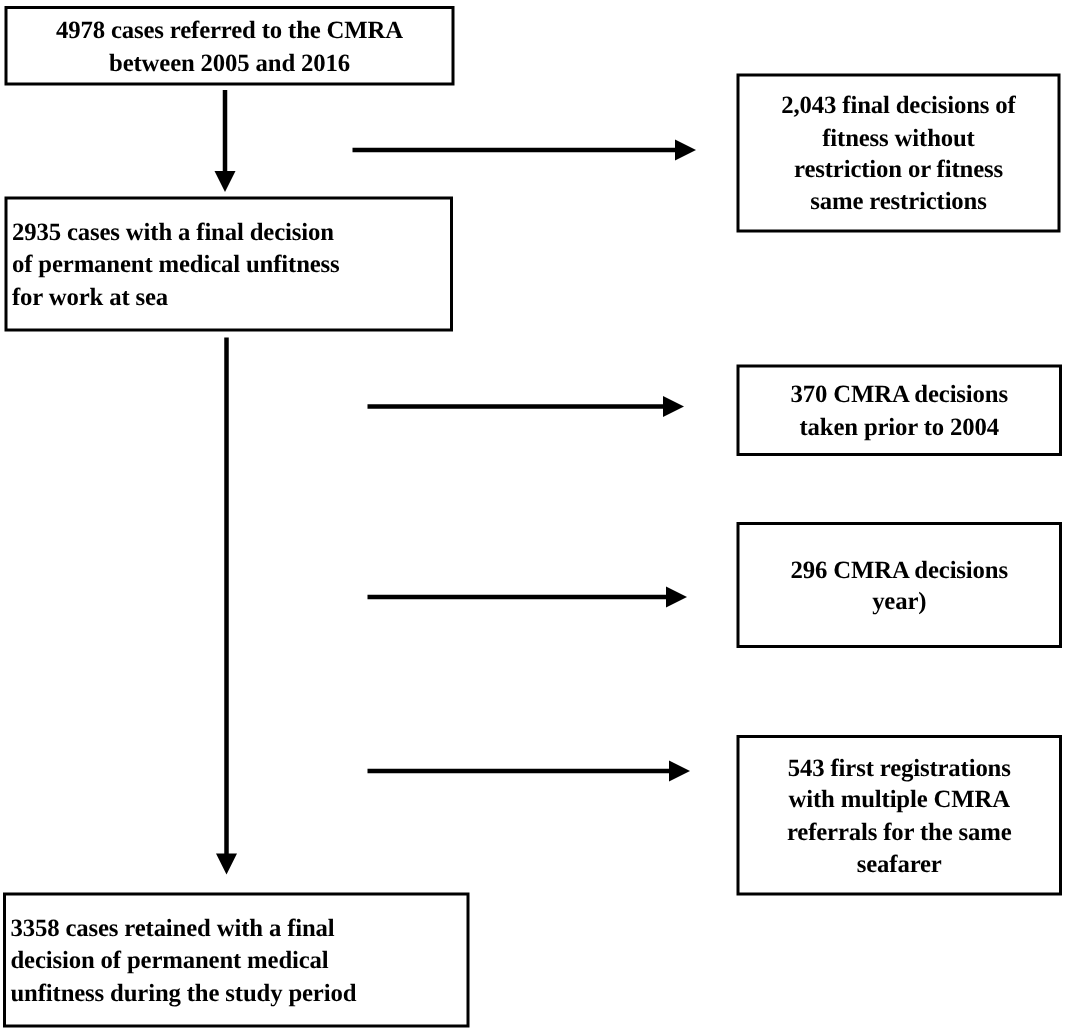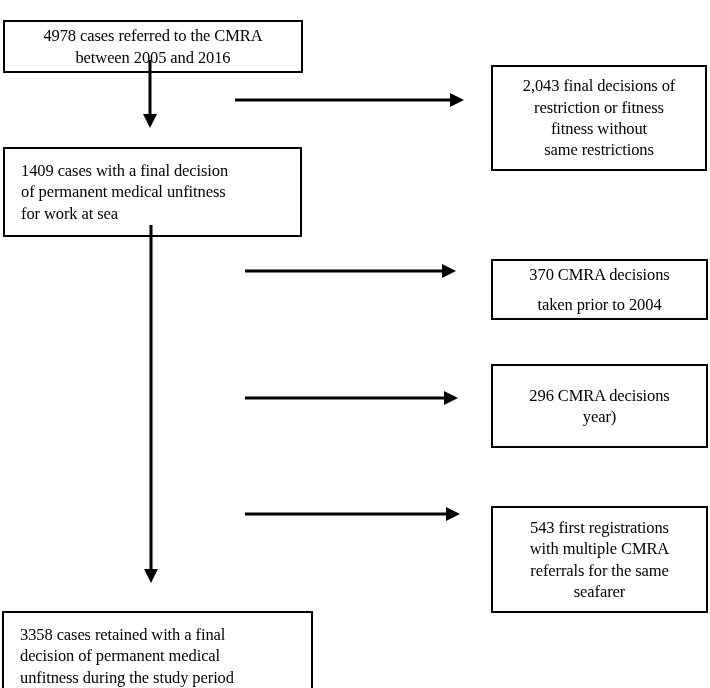--- a/index.html
+++ b/index.html
@@ -14,29 +14,28 @@
     background: #ffffff;
     font-family: "Liberation Serif", "DejaVu Serif", serif;
     overflow: hidden;
   }
   .node {
     position: absolute;
     box-sizing: border-box;
     background: #ffffff;
     border: 2.5px solid #000000;
     color: #000000;
-    font-weight: normal;
+    font-weight: bold;
     font-size: 16.5px;
     line-height: 1.30;
     display: flex;
     flex-direction: column;
     justify-content: center;
-    padding: 3px 16px;
+    padding: 3px 3px;
     letter-spacing: -0.1px;
-    margin-top: 16px;
   }
   .node.center { text-align: center; align-items: center; }
   .node.left   { text-align: left;   align-items: flex-start; }
   .node .line { display: block; white-space: nowrap; }
 
   
   .arrow-h, .arrow-v {
     position: absolute;
   }
   .arrow-h .shaft {
@@ -80,33 +79,33 @@
 <body>
 
 <div id="canvas">
 
   <div class="node center" style="left:3px; top:4px; width:300px; height:53px;">
     <span class="line">4978 cases referred to the CMRA</span>
     <span class="line">between 2005 and 2016</span>
   </div>
 
   <div class="node left" style="left:3px; top:131px; width:299px; height:90px;">
-    <span class="line">1409 cases with a final decision</span>
+    <span class="line">2935 cases with a final decision</span>
     <span class="line">of permanent medical unfitness</span>
     <span class="line">for work at sea</span>
   </div>
 
   <div class="node center" style="left:491px; top:49px; width:216px; height:106px;">
     <span class="line">2,043 final decisions of</span>
+    <span class="line">fitness without</span>
     <span class="line">restriction or fitness</span>
-    <span class="line">fitness without</span>
     <span class="line">same restrictions</span>
   </div>
 
-  <div class="node center" style="left:491px; top:243px; width:217px; height:61px;justify-content:space-between;">
+  <div class="node center" style="left:491px; top:243px; width:217px; height:61px;">
     <span class="line">370 CMRA decisions</span>
     <span class="line">taken prior to 2004</span>
   </div>
 
   <div class="node center" style="left:491px; top:348px; width:217px; height:84px;">
     <span class="line">296 CMRA decisions</span>
     <span class="line">year)</span>
   </div>
 
   <div class="node center" style="left:491px; top:490px; width:217px; height:107px;">

